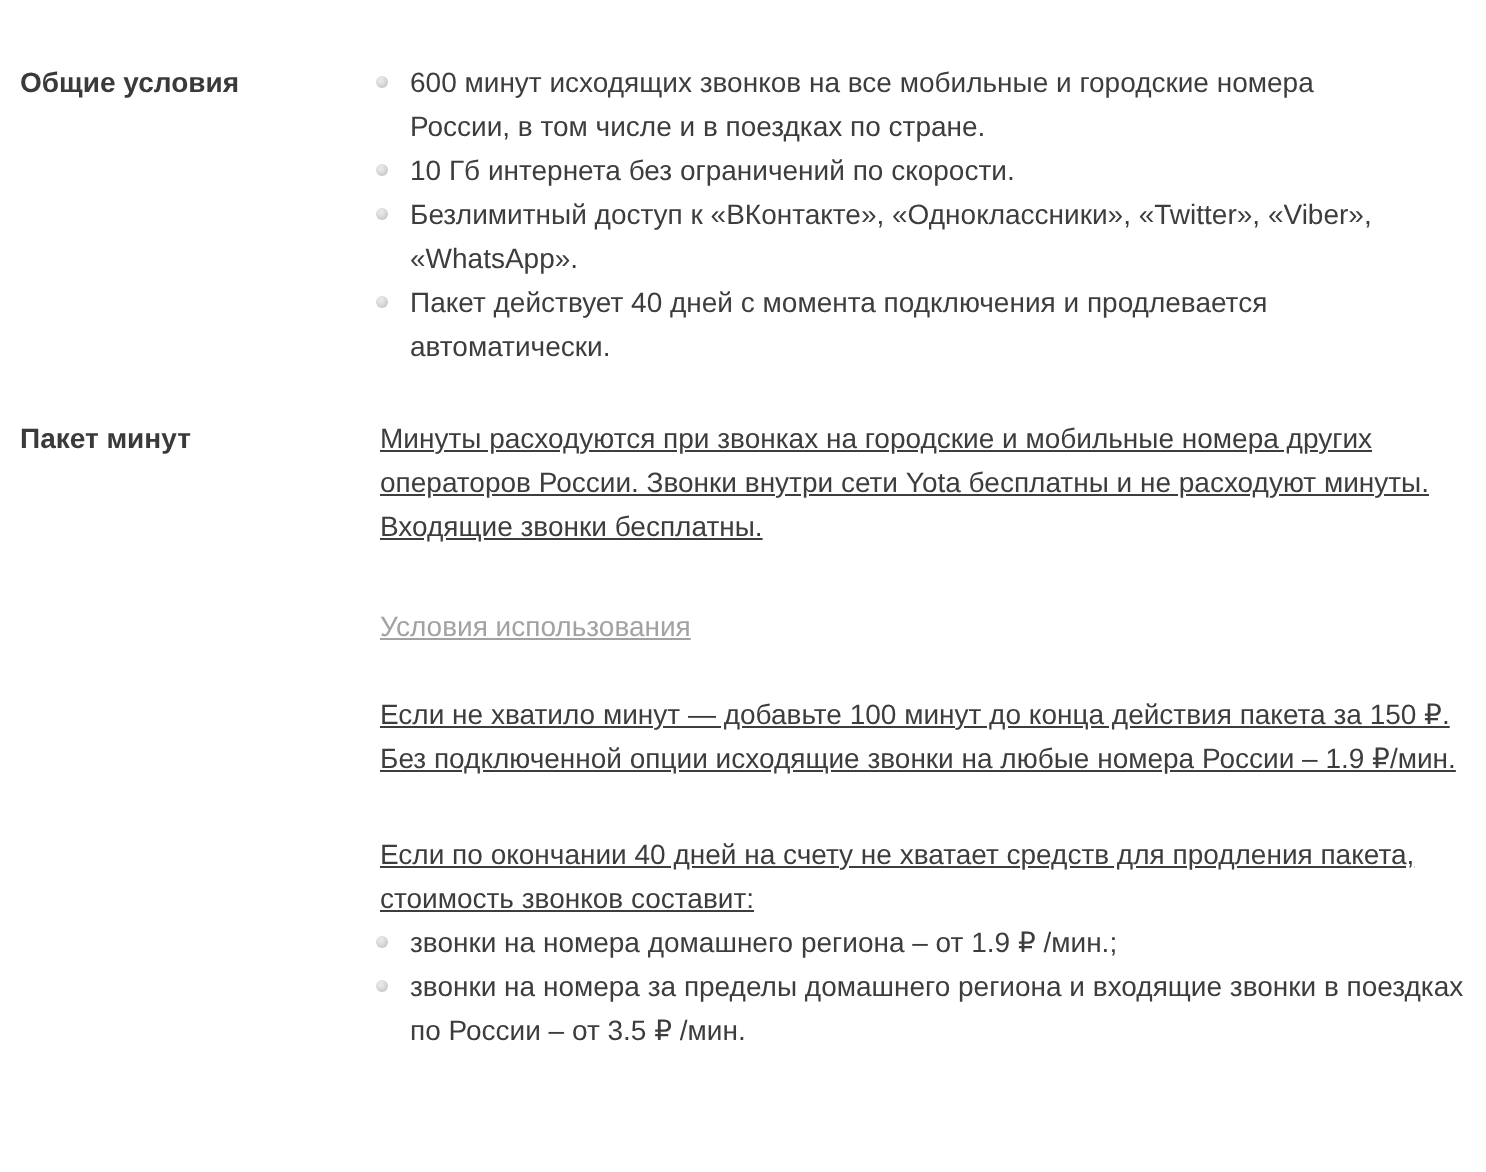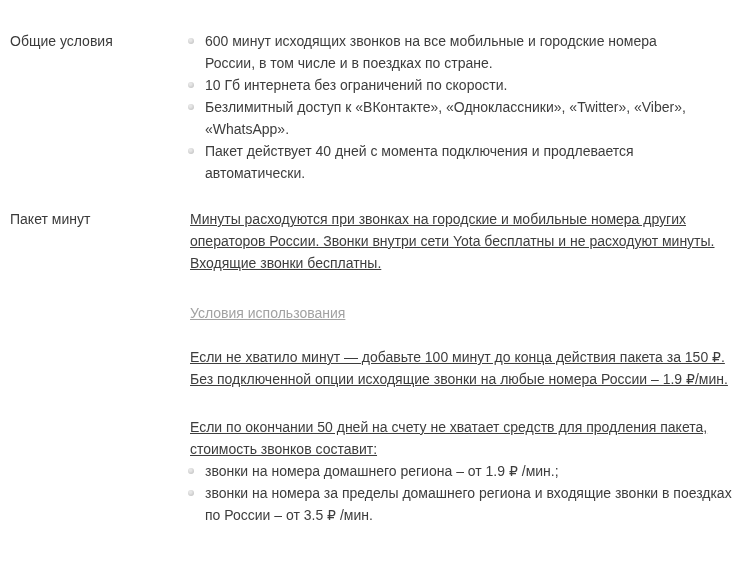--- a/index.html
+++ b/index.html
@@ -16,21 +16,21 @@
   }
   .page { padding: 30px 5px 13px 10px; }
   .row {
     display: grid;
     grid-template-columns: 180px 548px;
   }
   .row + .row { margin-top: 24px; }
   .label {
     margin: 0;
     font-size: 14px;
-    font-weight: 400;
+    font-weight: 700;
     line-height: 22px;
     color: #3a3a3a;
   }
   .content p { margin: 0; text-decoration: underline; }
   ul.dot-list { list-style: none; margin: 0; padding: 0; }
   .dot-list li { position: relative; padding-left: 15px; }
   .dot-list.narrow li { max-width: 505px; }
   .dot {
     position: absolute;
     left: -2px;
@@ -75,21 +75,21 @@
       </ul>
     </div>
   </section>
 
   <section class="row">
     <h3 class="label">Пакет минут</h3>
     <div class="content">
       <p>Минуты расходуются при звонках на городские и мобильные номера других операторов России. Звонки внутри сети Yota бесплатны и не расходуют минуты. Входящие звонки бесплатны.</p>
       <p class="muted">Условия использования</p>
       <p class="p-add">Если не хватило минут — добавьте 100 минут до конца действия пакета за 150&nbsp;₽. Без подключенной опции исходящие звонки на любые номера России&nbsp;–&nbsp;1.9&nbsp;₽/мин.</p>
-      <p class="p-expiry">Если по окончании 50 дней на счету не хватает средств для продления пакета, стоимость звонков составит:</p>
+      <p class="p-expiry">Если по окончании 40 дней на счету не хватает средств для продления пакета, стоимость звонков составит:</p>
       <ul class="dot-list">
         <li>
           <span class="dot"></span>
           <span>звонки на номера домашнего региона – от 1.9&nbsp;₽ /мин.;</span>
         </li>
         <li>
           <span class="dot"></span>
           <span>звонки на номера за пределы домашнего региона и входящие звонки в&nbsp;поездках по России – от 3.5&nbsp;₽ /мин.</span>
         </li>
       </ul>

